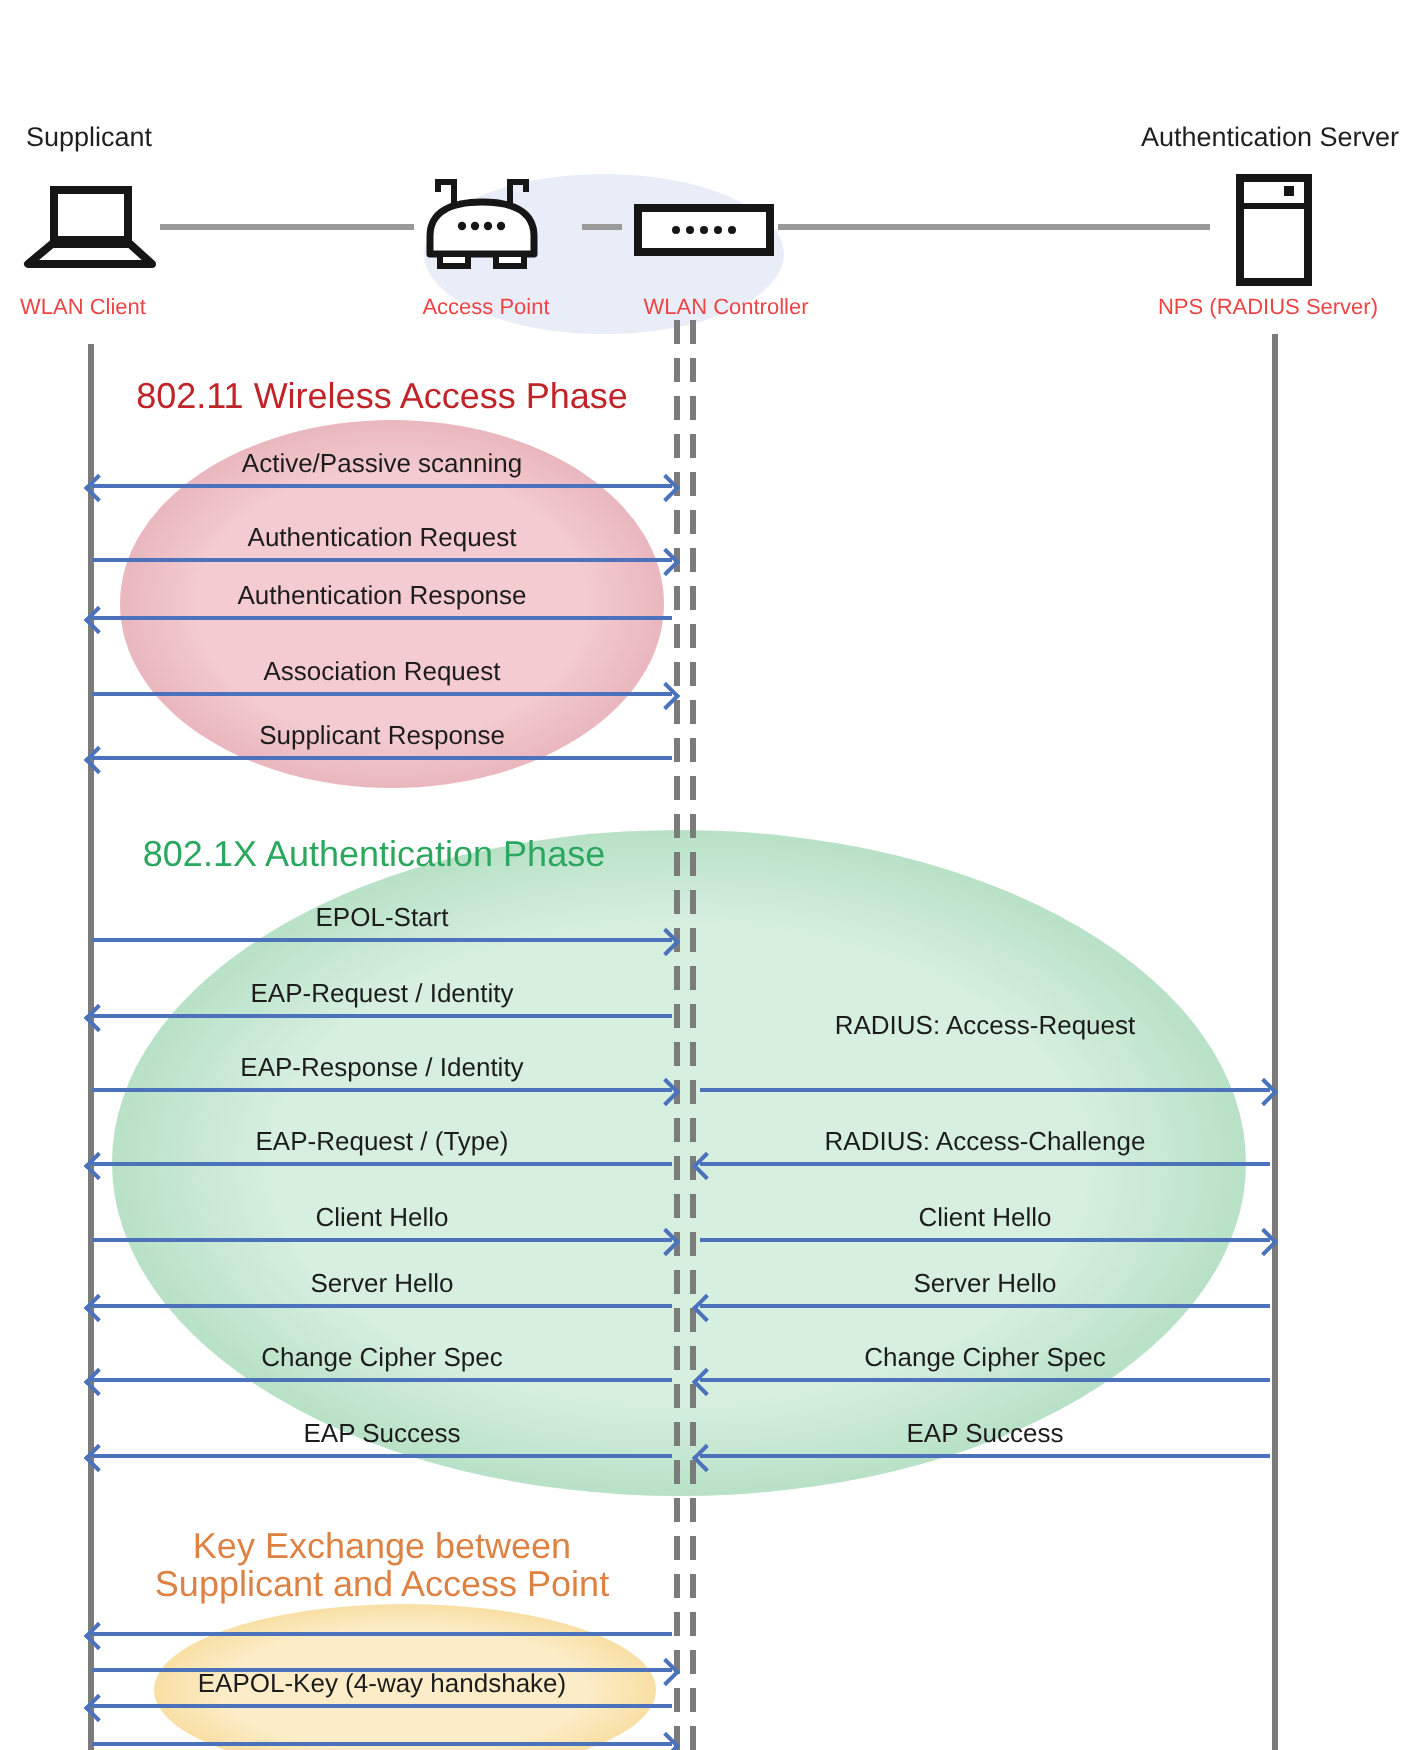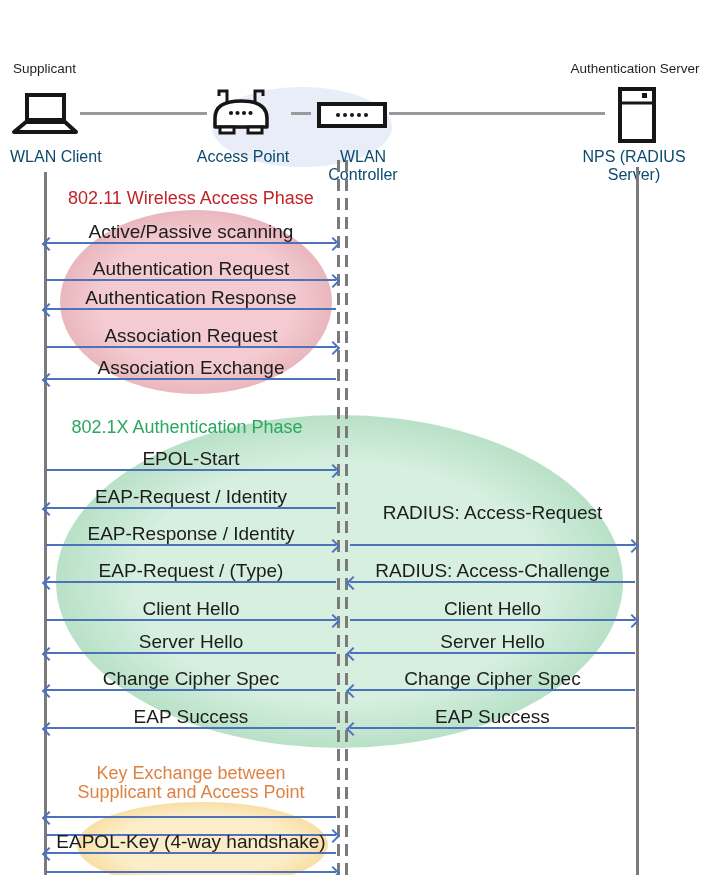--- a/index.html
+++ b/index.html
@@ -1,31 +1,31 @@
 <!DOCTYPE html>
 <html><head>
 <meta charset="utf-8">
 <style>
   html,body{margin:0;padding:0;background:#fff;}
   #canvas{position:relative;width:713px;height:875px;background:#fff;overflow:hidden;
           font-family:"Liberation Sans",sans-serif;color:#1f1f1f;margin-top:42px;}
   .role-label{position:absolute;top:19px;font-size:13.5px;color:#1f1f1f;}
-  .device-label{position:absolute;top:106px;font-size:16px;color:#0c4a6e;}
+  .device-label{position:absolute;top:106px;font-size:11px;color:#ef4444;}
   .center{text-align:center;}
   .hdr-ellipse{position:absolute;left:212px;top:45px;width:180px;height:80px;border-radius:50%;
                background:#e9edf8;z-index:0;}
   .conn{position:absolute;top:70px;height:3px;background:#9a9a9a;z-index:1;}
   .icon{position:absolute;z-index:2;}
   .lifeline{position:absolute;width:3px;background:#7b7b7b;z-index:3;}
   .lifeline-dashed{position:absolute;width:3px;z-index:3;
       background:repeating-linear-gradient(to bottom,#7b7b7b 0px,#7b7b7b 12px,transparent 12px,transparent 19px);}
   .phase-ellipse{position:absolute;border-radius:50%;z-index:2;}
   .phase-title{position:absolute;font-size:18px;text-align:center;white-space:pre-line;
                line-height:19px;z-index:5;}
-  .msg-label{position:absolute;font-size:19px;line-height:16px;height:16px;text-align:center;
+  .msg-label{position:absolute;font-size:13px;line-height:16px;height:16px;text-align:center;
              color:#1c1c1c;z-index:5;}
   .msg-arrow{position:absolute;height:0;border-top:2px solid #4c72bc;z-index:4;}
   .msg-arrow.head-right::after{content:'';position:absolute;right:-2px;top:-5px;width:8px;height:8px;
       border-top:2px solid #4c72bc;border-right:2px solid #4c72bc;transform:rotate(45deg);}
   .msg-arrow.head-left::before{content:'';position:absolute;left:-2px;top:-5px;width:8px;height:8px;
       border-top:2px solid #4c72bc;border-left:2px solid #4c72bc;transform:rotate(-45deg);}
 </style>
 </head>
 <body>
 
@@ -96,21 +96,21 @@
     </div>
   <div id="messages">
       <div class="msg-label" style="left: 46px; width: 290px; top: 182px;">Active/Passive scanning</div>
       <div class="msg-arrow head-left head-right" style="left: 46px; width: 290px; top: 200px;"></div>
       <div class="msg-label" style="left: 46px; width: 290px; top: 219px;">Authentication Request</div>
       <div class="msg-arrow head-right" style="left: 46px; width: 290px; top: 237px;"></div>
       <div class="msg-label" style="left: 46px; width: 290px; top: 248px;">Authentication Response</div>
       <div class="msg-arrow head-left" style="left: 46px; width: 290px; top: 266px;"></div>
       <div class="msg-label" style="left: 46px; width: 290px; top: 286px;">Association Request</div>
       <div class="msg-arrow head-right" style="left: 46px; width: 290px; top: 304px;"></div>
-      <div class="msg-label" style="left: 46px; width: 290px; top: 318px;">Association Exchange</div>
+      <div class="msg-label" style="left: 46px; width: 290px; top: 318px;">Supplicant Response</div>
       <div class="msg-arrow head-left" style="left: 46px; width: 290px; top: 336px;"></div>
       <div class="msg-label" style="left: 46px; width: 290px; top: 409px;">EPOL-Start</div>
       <div class="msg-arrow head-right" style="left: 46px; width: 290px; top: 427px;"></div>
       <div class="msg-label" style="left: 46px; width: 290px; top: 447px;">EAP-Request / Identity</div>
       <div class="msg-arrow head-left" style="left: 46px; width: 290px; top: 465px;"></div>
       <div class="msg-label" style="left: 46px; width: 290px; top: 484px;">EAP-Response / Identity</div>
       <div class="msg-arrow head-right" style="left: 46px; width: 290px; top: 502px;"></div>
       <div class="msg-label" style="left: 350px; width: 285px; top: 463px;">RADIUS: Access-Request</div>
       <div class="msg-arrow head-right" style="left: 350px; width: 285px; top: 502px;"></div>
       <div class="msg-label" style="left: 46px; width: 290px; top: 521px;">EAP-Request / (Type)</div>

